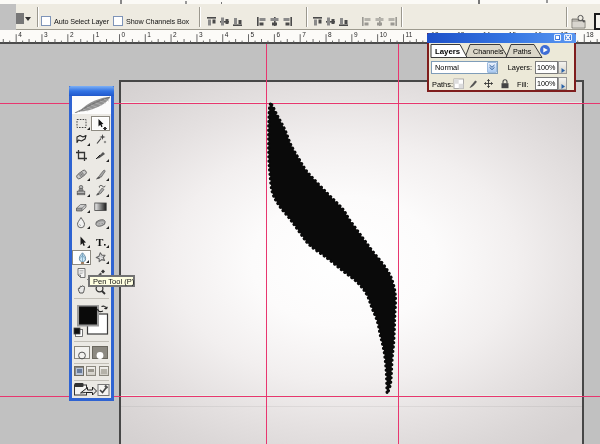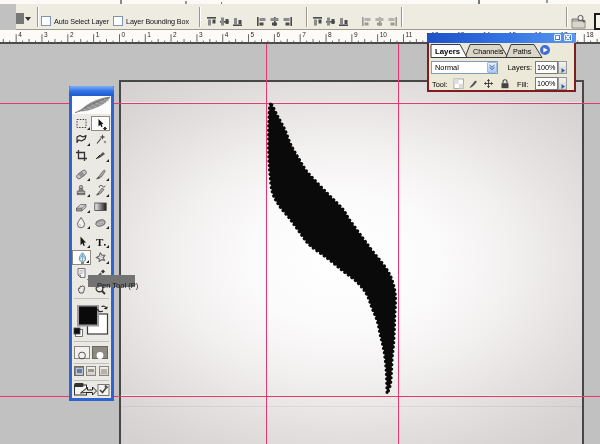--- a/index.html
+++ b/index.html
@@ -14,21 +14,21 @@
     <div class="abs" style="left:546px;top:0;width:1.5px;height:3px;background:#999"></div>
 </div>
 
 <div class="abs" style="left:16px;top:4px;width:600px;height:26px;background:#eeebe1;border-bottom:1px solid #9d9a8e">
     <div class="abs" style="left:0;top:9px;width:8px;height:11px;background:#777"></div>
     <div class="abs" style="left:9px;top:13px;width:0;height:0;border-left:3.5px solid transparent;border-right:3.5px solid transparent;border-top:4px solid #333"></div>
     <div class="abs" style="left:21px;top:3px;width:1px;height:20px;background:#9b988e;box-shadow:1px 0 0 #ffffff"></div>
     <div class="abs" style="left:25px;top:12px;width:10px;height:10px;background:#fff;border:1px solid #7e94b8"></div>
     <div class="abs" style="left:38px;top:12px;height:11px;line-height:11px;font-size:7.2px;letter-spacing:-0.1px;color:#111;white-space:nowrap">Auto Select Layer</div>
     <div class="abs" style="left:97px;top:12px;width:10px;height:10px;background:#fff;border:1px solid #7e94b8"></div>
-    <div class="abs" style="left:110px;top:12px;height:11px;line-height:11px;font-size:7.2px;letter-spacing:-0.1px;color:#111;white-space:nowrap">Layer Bounding Box</div>
+    <div class="abs" style="left:110px;top:12px;height:11px;line-height:11px;font-size:7.2px;letter-spacing:-0.1px;color:#111;white-space:nowrap">Show Channels Box</div>
     <div class="abs" style="left:183px;top:3px;width:1px;height:20px;background:#9b988e;box-shadow:1px 0 0 #ffffff"></div>
     <svg class="abs" style="left:190px;top:12px" width="11" height="11" viewBox="0 0 11 11">
       <rect x="1" y="1" width="9" height="1.6" fill="#4a4a4a"></rect>
       <rect x="2" y="3.5" width="3" height="6" fill="#8a8a8a"></rect>
       <rect x="6.5" y="3.5" width="3" height="4" fill="#4a4a4a"></rect>
     </svg>
     <svg class="abs" style="left:203px;top:12px" width="11" height="11" viewBox="0 0 11 11">
       <rect x="1" y="5" width="9" height="1.6" fill="#4a4a4a"></rect>
       <rect x="2" y="1.5" width="3" height="8" fill="#8a8a8a"></rect>
       <rect x="6.5" y="3" width="3" height="5" fill="#4a4a4a"></rect>
@@ -433,21 +433,21 @@
     <div class="abs" style="left:5px;top:293.5px;width:35px;height:1px;background:#c2bfb7"></div>
     <svg class="abs" style="left:4.5px;top:296px" width="37" height="15" viewBox="0 0 36 15">
 <rect x="1" y="3" width="12" height="10" fill="#f5f4f1" stroke="#333" stroke-width="1"></rect>
 <rect x="1" y="1" width="9" height="4" rx="1" fill="#333"></rect>
 <path d="M7 11 L14 5.5 L14 8 L19 8 L19 5 L23 9 L19 13 L19 10.5 L12 10.5 Z" fill="#e8e7e4" stroke="#222" stroke-width="1"></path>
 <rect x="24.5" y="2.5" width="11" height="11" fill="#f5f4f1" stroke="#777" stroke-width="1"></rect>
 <path d="M26.5 8 L29 10.5 L33.5 4.5" stroke="#444" stroke-width="1.6" fill="none"></path>
 <path d="M31.5 3.5 L34 6" stroke="#555" stroke-width="2.2"></path>
 </svg>
   </div>
-<div class="abs" style="left:88px;top:274.5px;width:47px;height:12.5px;background:#ffffe1;border:6px solid #737373;font-size:7.5px;line-height:10.5px;color:#111;padding-left:3px;white-space:nowrap">Pen Tool (P)</div>
+<div class="abs" style="left:88px;top:274.5px;width:47px;height:12.5px;background:#ffffe1;border:2px solid #737373;font-size:7.5px;line-height:10.5px;color:#111;padding-left:3px;white-space:nowrap">Pen Tool (P)</div>
 <div class="abs" style="left:427px;top:32.5px;width:148.5px;height:59.5px;background:#ece9d8;border:2px solid #7f1d1d">
     <div class="abs" style="left:-2px;top:-2px;width:148.5px;height:10px;background:linear-gradient(90deg,#1e50c8 0%,#3575e2 55%,#5b97f0 100%);border-radius:2px 2px 0 0">
 <div class="abs" style="left:127px;top:1.5px;width:7px;height:7px;background:linear-gradient(135deg,#6ba3f5,#2a62cf);border:1px solid #e8f0fc;border-radius:1px">
         <div style="width:3px;height:3px;background:#fff;margin:1px auto 0"></div>
       </div>
 <div class="abs" style="left:137px;top:1.5px;width:8px;height:7px;background:linear-gradient(135deg,#6ba3f5,#2a62cf);border:1px solid #e8f0fc;border-radius:1px">
         <svg width="6" height="5" viewBox="0 0 6 5" style="display:block;margin:0 auto">
           <path d="M1 0.5 L5 4.5 M5 0.5 L1 4.5" stroke="#fff" stroke-width="1.2"></path>
         </svg>
       </div>
@@ -465,21 +465,21 @@
 </svg>
     <div class="abs" style="left:2px;top:26px;width:67px;height:13px;background:#fff;border:1px solid #7f9db9;font-size:7.4px;line-height:11.5px;padding-left:3px;color:#000">Normal
 <div class="abs" style="right:0;top:0;width:10.5px;height:11px;background:linear-gradient(180deg,#eaf2fd,#a9c9f1);border:1px solid #9ebcdf;border-radius:1px"><svg width="8" height="9" viewBox="0 0 8 9">
           <path d="M1.5 2 L4 4.3 L6.5 2 M1.5 4.3 L4 6.6 L6.5 4.3" stroke="#33609c" stroke-width="1" fill="none"></path>
         </svg></div></div>
     <div class="abs" style="left:75px;top:28px;width:28px;text-align:right;font-size:7.4px;color:#000">Layers:</div>
     <div class="abs" style="left:106px;top:26px;width:22.5px;height:13px;background:#fff;border:1px solid #7a7a7a;font-size:7.2px;line-height:11.5px;text-align:center;color:#000">100%</div>
 <div class="abs" style="left:128.5px;top:26px;width:9.5px;height:13px;background:linear-gradient(180deg,#f4f3ef,#d8d5cc);border:1px solid #999"><svg width="8" height="11" viewBox="0 0 8 11">
         <path d="M2.5 3 L6 5.5 L2.5 8 Z" fill="#2a62a8"></path>
       </svg></div>
-    <div class="abs" style="left:3px;top:45px;font-size:7.4px;color:#000">Tool:</div>
+    <div class="abs" style="left:3px;top:45px;font-size:7.4px;color:#000">Paths:</div>
     <svg class="abs" style="left:24px;top:42px" width="74" height="13" viewBox="0 0 74 13">
 <rect x="1" y="2" width="9.5" height="9.5" fill="#fff" stroke="#999" stroke-width="0.8"></rect>
 <path d="M1 2 h4.7 v4.7 h-4.7 Z M5.7 6.7 h4.7 v4.7 h-4.7 Z" fill="#ddd"></path>
 <path d="M16.5 11 C17.5 9.3 18.3 8.3 19.2 7.3 L22.2 3.5 L24 4.8 L21 8.2 C20 9.2 18.7 10.3 16.5 11 Z" fill="#555"></path>
 <path d="M35.5 2.5 L35.5 10.5 M31.5 6.5 L39.5 6.5 M35.5 2.5 L34.3 4 M35.5 2.5 L36.7 4 M35.5 10.5 L34.3 9 M35.5 10.5 L36.7 9 M31.5 6.5 L33 5.3 M31.5 6.5 L33 7.7 M39.5 6.5 L38 5.3 M39.5 6.5 L38 7.7" stroke="#333" stroke-width="0.9"></path>
 <rect x="48.5" y="6.2" width="7" height="5" fill="#444"></rect>
 <path d="M50 6.2 V4.8 a2 2 0 0 1 4 0 V6.2" fill="none" stroke="#444" stroke-width="1.1"></path>
 </svg>
     <div class="abs" style="left:88px;top:45px;width:15px;text-align:left;font-size:7.4px;color:#000">Fill:</div>
     <div class="abs" style="left:106px;top:42.5px;width:22.5px;height:13px;background:#fff;border:1px solid #7a7a7a;font-size:7.2px;line-height:11.5px;text-align:center;color:#000">100%</div>

